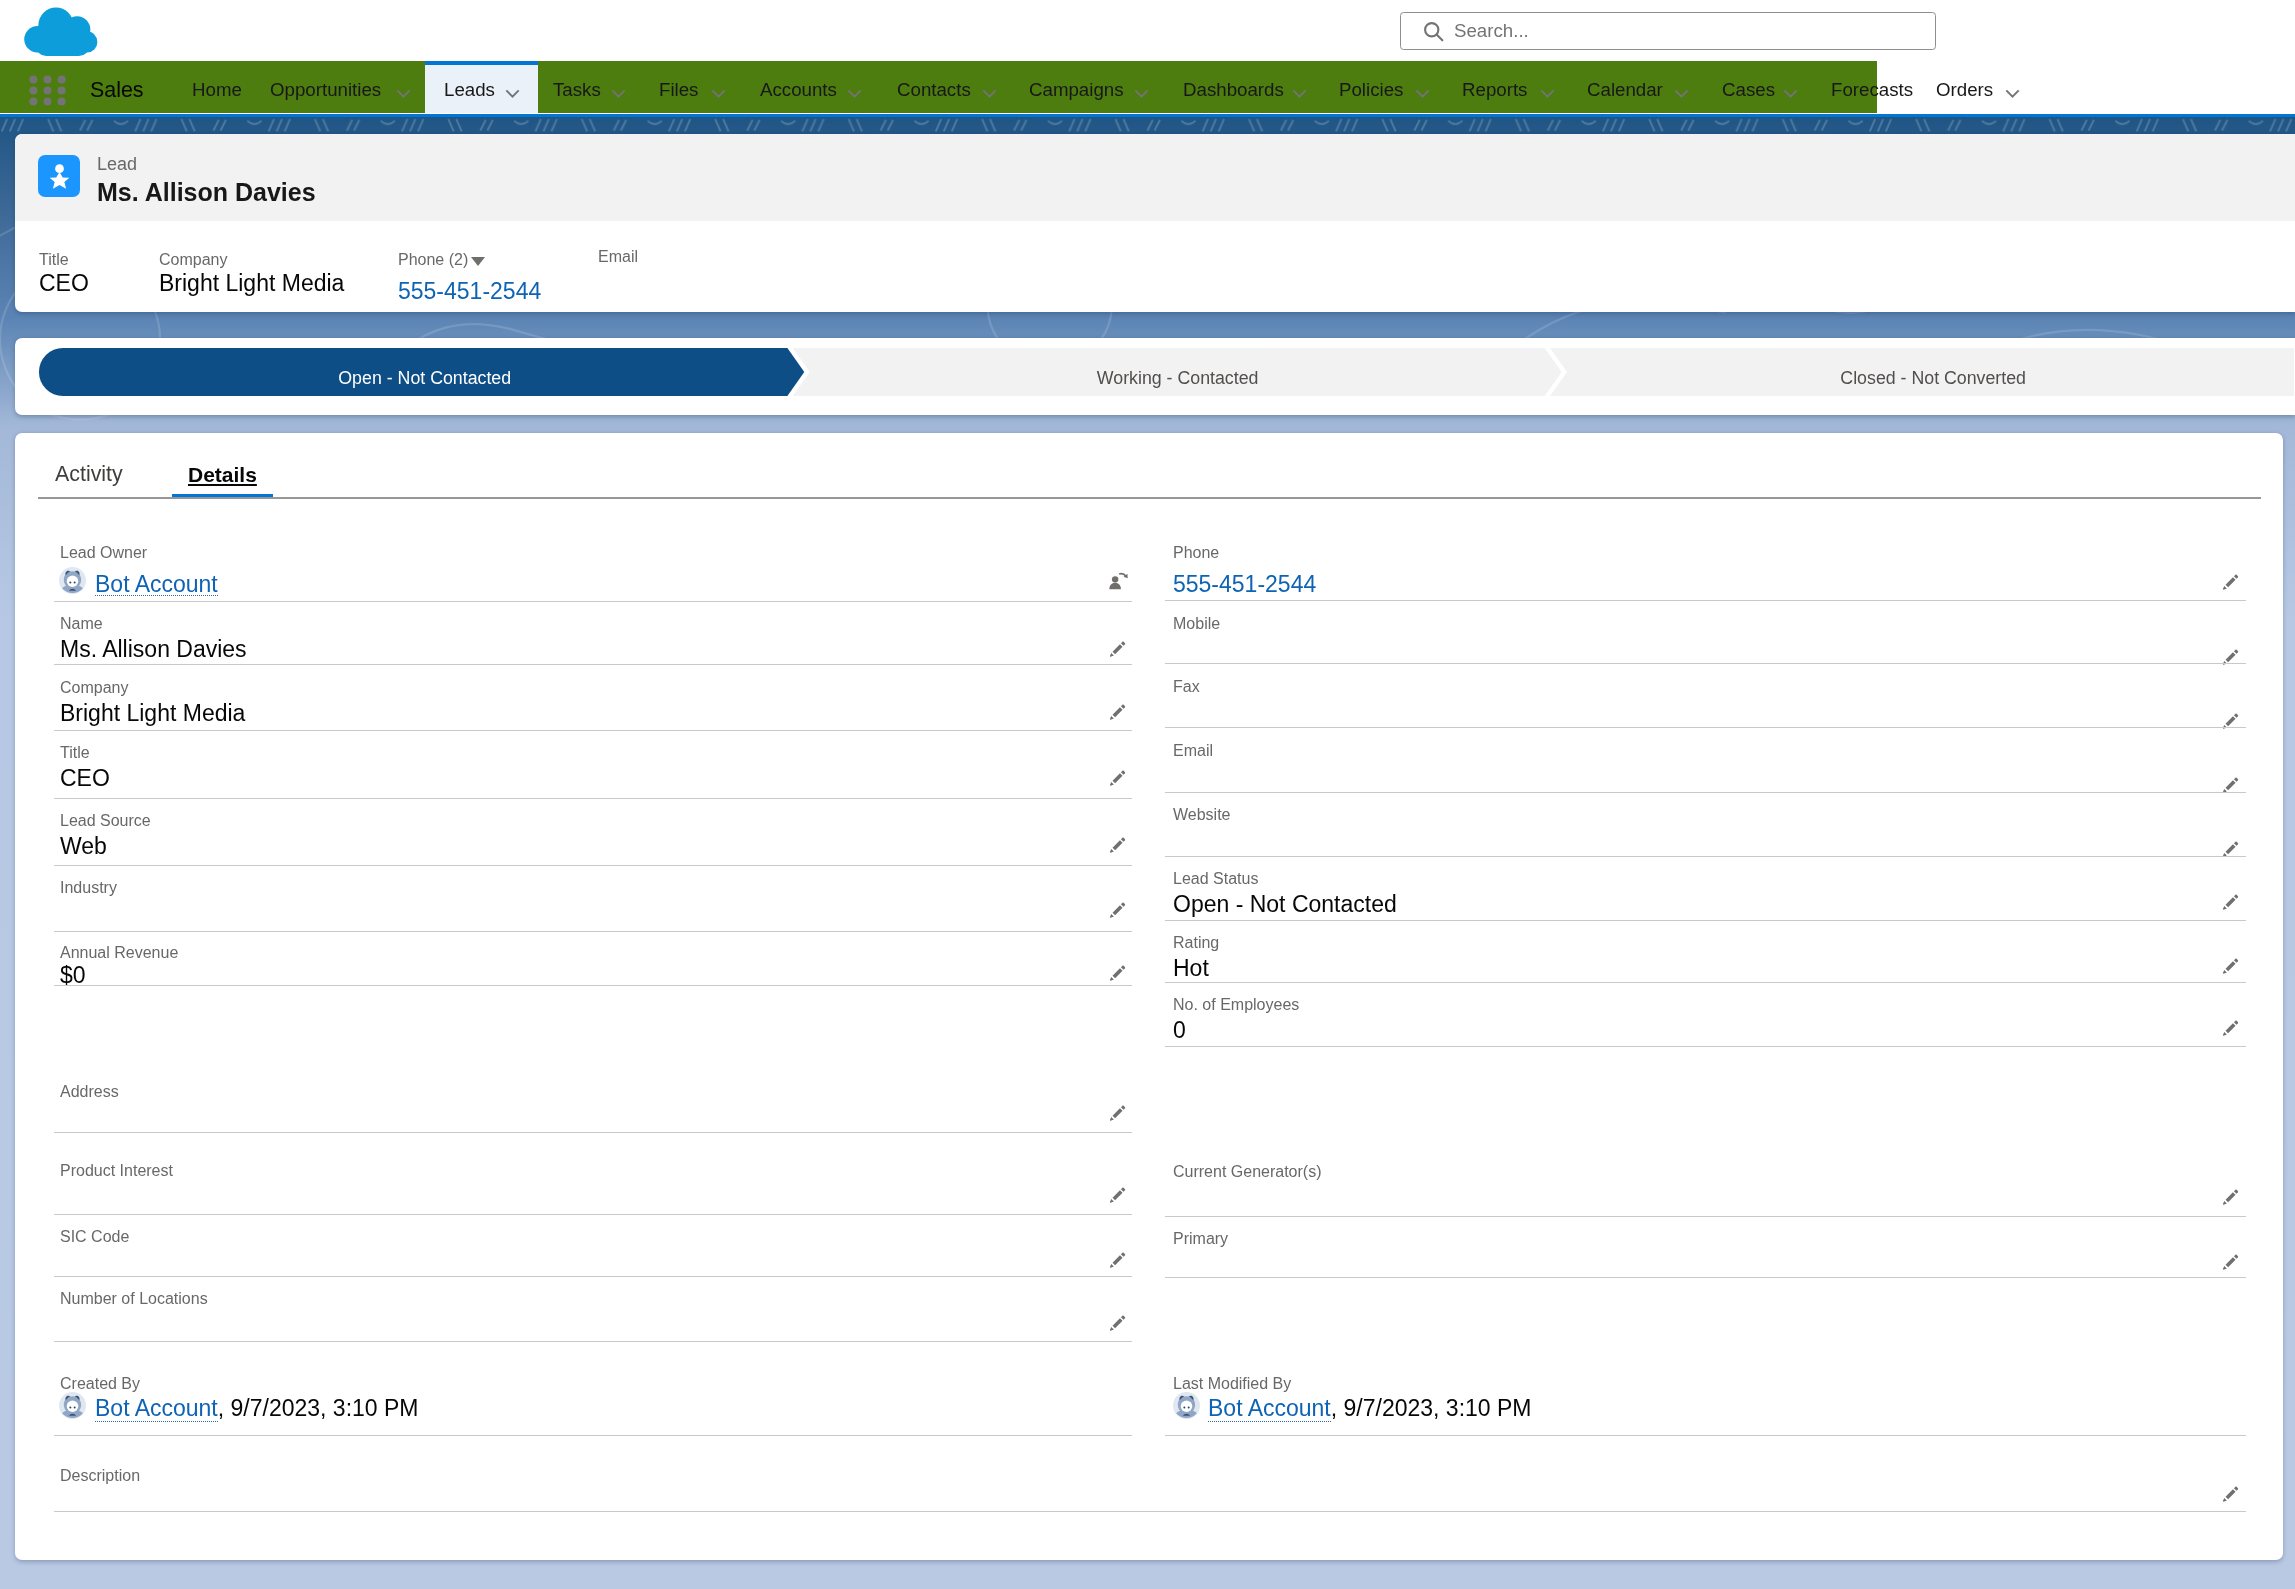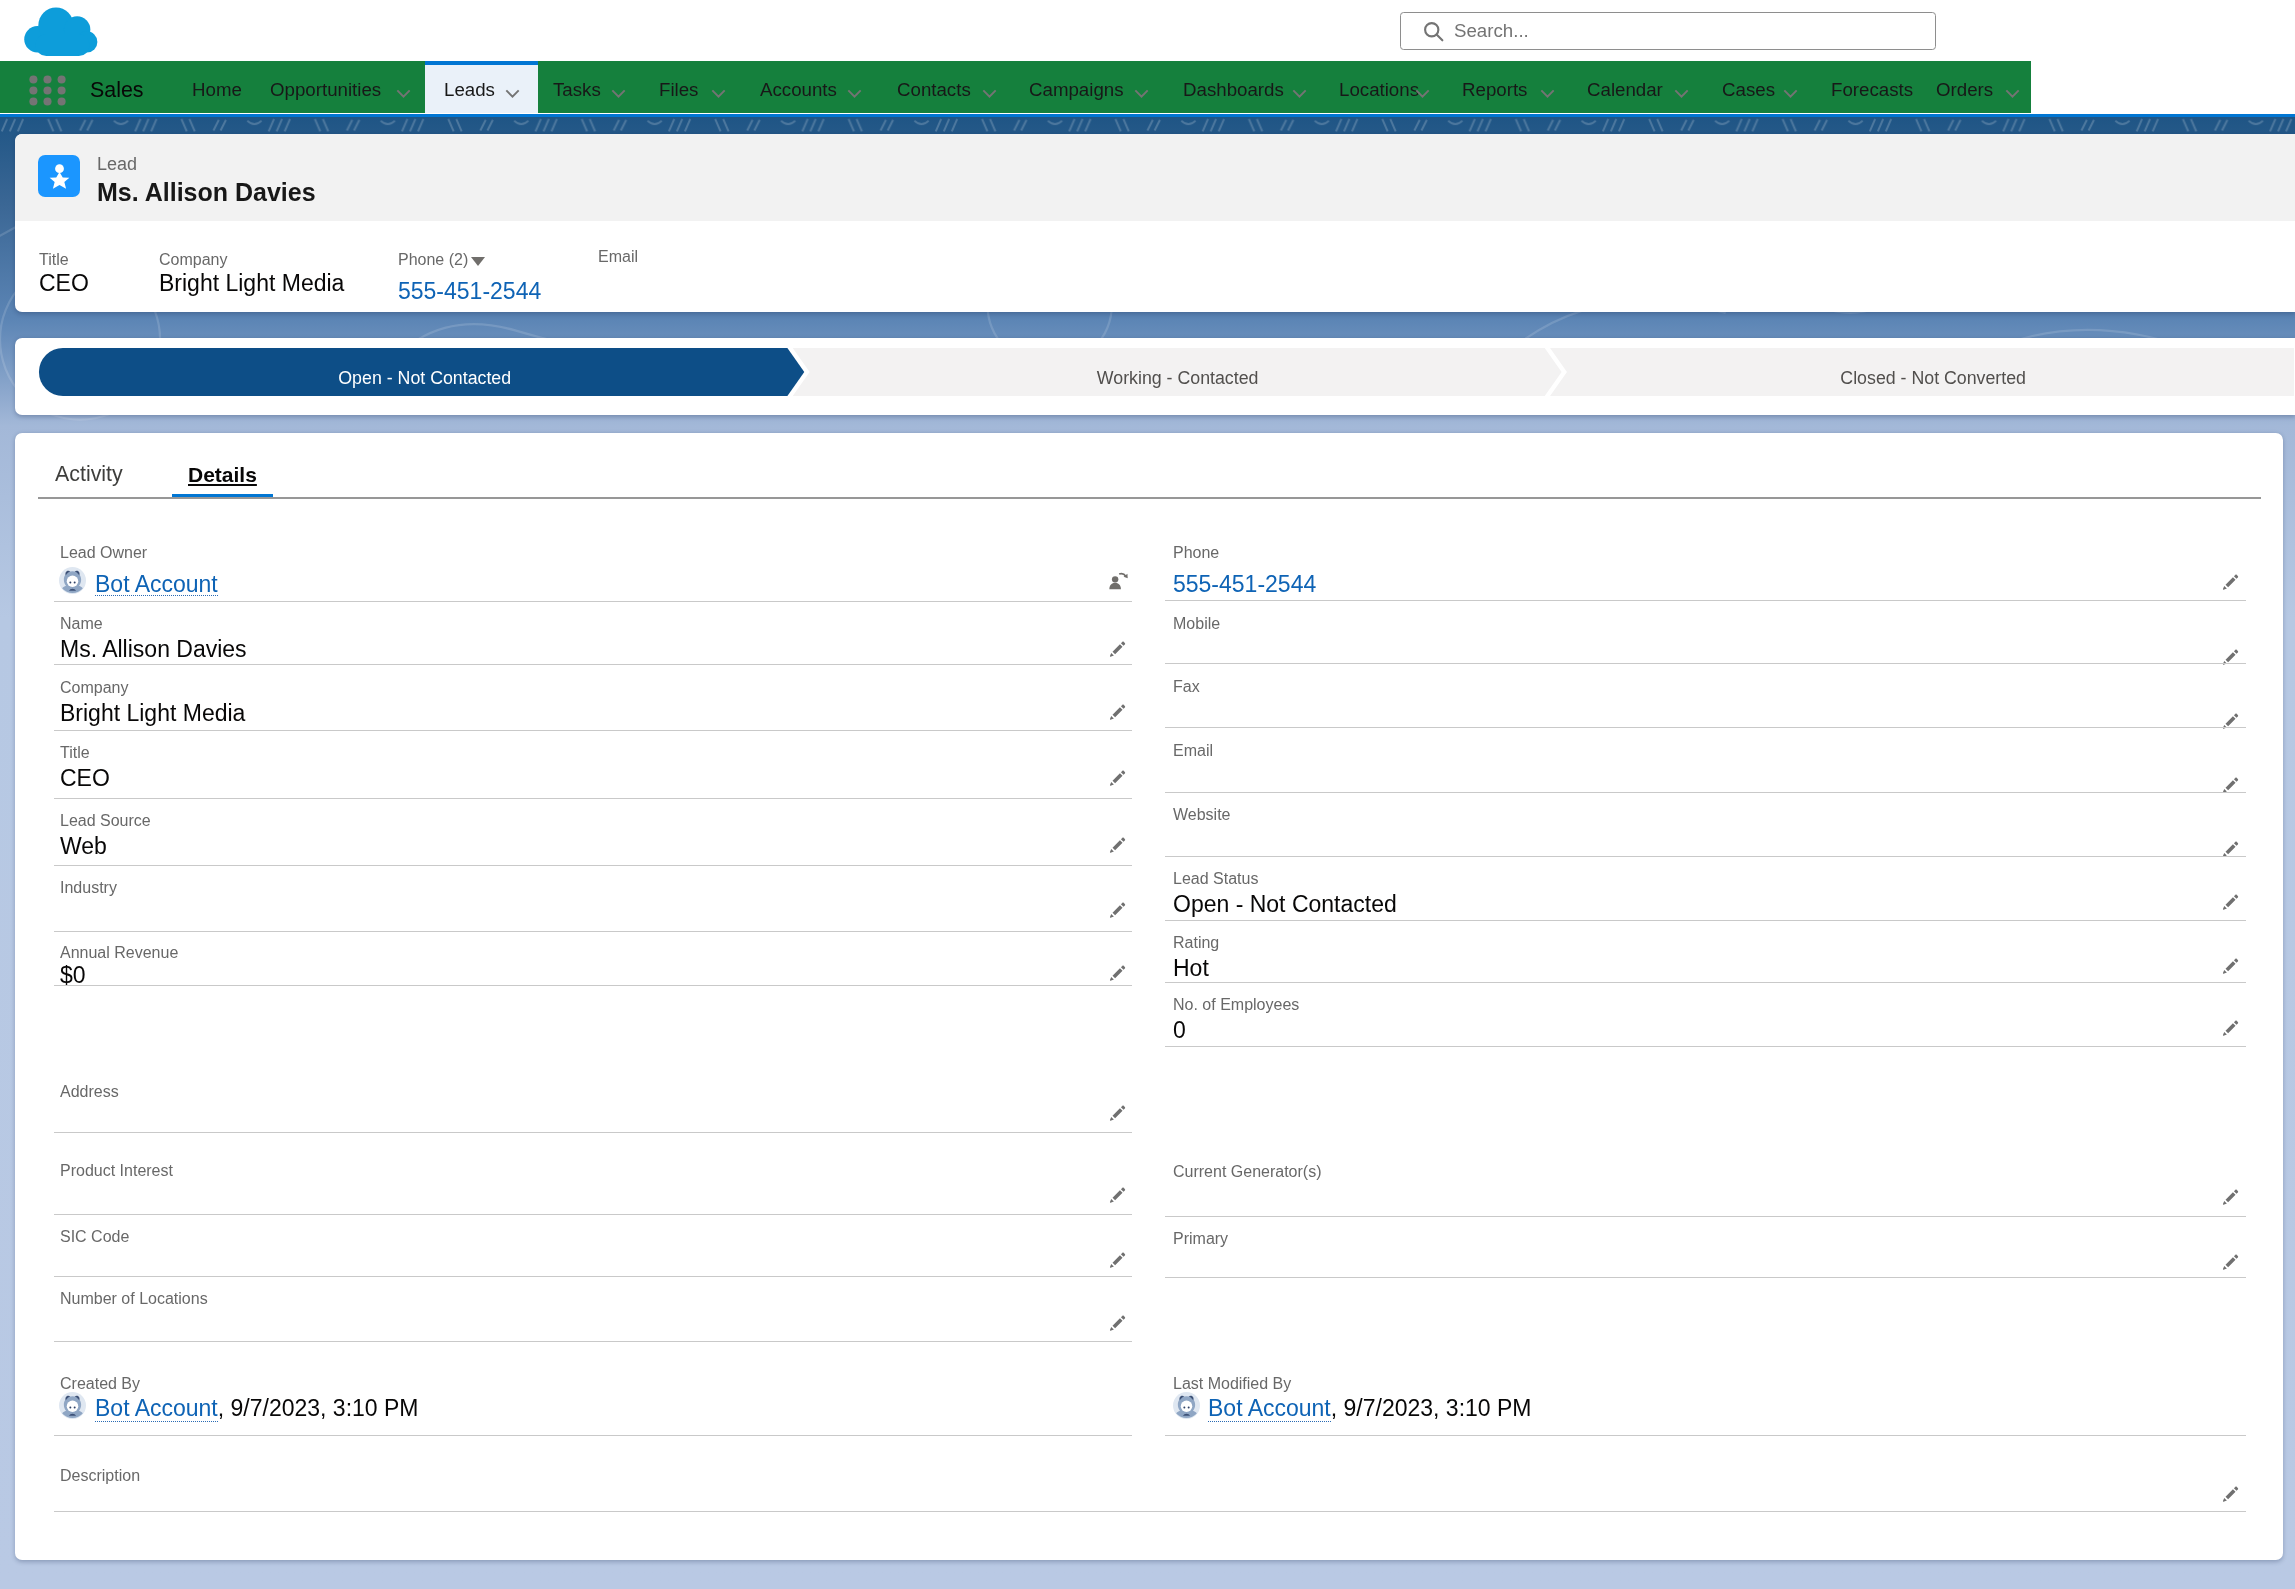--- a/index.html
+++ b/index.html
@@ -1,19 +1,19 @@
 <!DOCTYPE html>
 <html style="font-size:14.2px"><head>
 <meta charset="utf-8">
 <style>
   * { margin:0; padding:0; box-sizing:border-box; }
   html,body { width:2295px; height:1589px; overflow:hidden; font-family:"Liberation Sans",sans-serif; background:#fff; }
   .abs { position:absolute; }
   #topbar { position:absolute; left:0; top:0; width:2295px; height:61px; background:#fff; }
-  #navbar { position:absolute; left:0; top:61px; width:2031px; height:52px; background:#15803d; }
+  #navbar { position:absolute; left:0; top:61px; width:1877px; height:52px; background:#4d7c0f; }
   #navline { position:absolute; left:0; top:114px; width:2295px; height:3.6px; background:#0176d3; }
   #stage { position:absolute; left:0; top:117px; width:2295px; height:1472px;
     background:linear-gradient(180deg,#1f5585 0%,#3b6795 6%,#5c85b5 13.8%,#a3b8d8 21%,#b6c8e3 34%,#b9c9e4 100%); }
   .navitem { position:absolute; top:78px; font-size:18.7px; color:#181818; line-height:24px; white-space:nowrap; }
   .chev { position:absolute; top:89px; width:15px; height:9.8px; }
   #salestxt { position:absolute; left:90px; top:16px; font-size:21.4px; color:#080707; line-height:27px; }
   #leadstab { position:absolute; left:425px; top:0; width:113px; height:52px; background:#eaf1f9; border-top:4.4px solid #0176d3; }
   #searchbox { position:absolute; left:1400px; top:11.6px; width:536px; height:38px; border:0.9px solid #8e8e8e; border-radius:3.6px; background:#fff; }
   #searchtxt { position:absolute; left:1454px; top:20.5px; font-size:18.7px; color:#747474; line-height:20.5px; }
   .card { position:absolute; left:15px; width:2268px; background:#fff; border-radius:7.1px; box-shadow:0 1.8px 4.4px rgba(20,40,80,0.28); }
@@ -96,21 +96,21 @@
       <path d="M1.5 1.5 L8.5 8.6 L15.5 1.5" stroke="#747474" stroke-width="2.2" fill="none"></path>
     </svg>
   <div class="navitem" style="left:1029px">Campaigns</div>
   <svg class="chev" style="left:1134px" viewBox="0 0 17 11">
       <path d="M1.5 1.5 L8.5 8.6 L15.5 1.5" stroke="#747474" stroke-width="2.2" fill="none"></path>
     </svg>
   <div class="navitem" style="left:1183px">Dashboards</div>
   <svg class="chev" style="left:1292px" viewBox="0 0 17 11">
       <path d="M1.5 1.5 L8.5 8.6 L15.5 1.5" stroke="#747474" stroke-width="2.2" fill="none"></path>
     </svg>
-  <div class="navitem" style="left:1339px">Locations</div>
+  <div class="navitem" style="left:1339px">Policies</div>
   <svg class="chev" style="left:1415px" viewBox="0 0 17 11">
       <path d="M1.5 1.5 L8.5 8.6 L15.5 1.5" stroke="#747474" stroke-width="2.2" fill="none"></path>
     </svg>
   <div class="navitem" style="left:1462px">Reports</div>
   <svg class="chev" style="left:1540px" viewBox="0 0 17 11">
       <path d="M1.5 1.5 L8.5 8.6 L15.5 1.5" stroke="#747474" stroke-width="2.2" fill="none"></path>
     </svg>
   <div class="navitem" style="left:1587px">Calendar</div>
   <svg class="chev" style="left:1674px" viewBox="0 0 17 11">
       <path d="M1.5 1.5 L8.5 8.6 L15.5 1.5" stroke="#747474" stroke-width="2.2" fill="none"></path>

